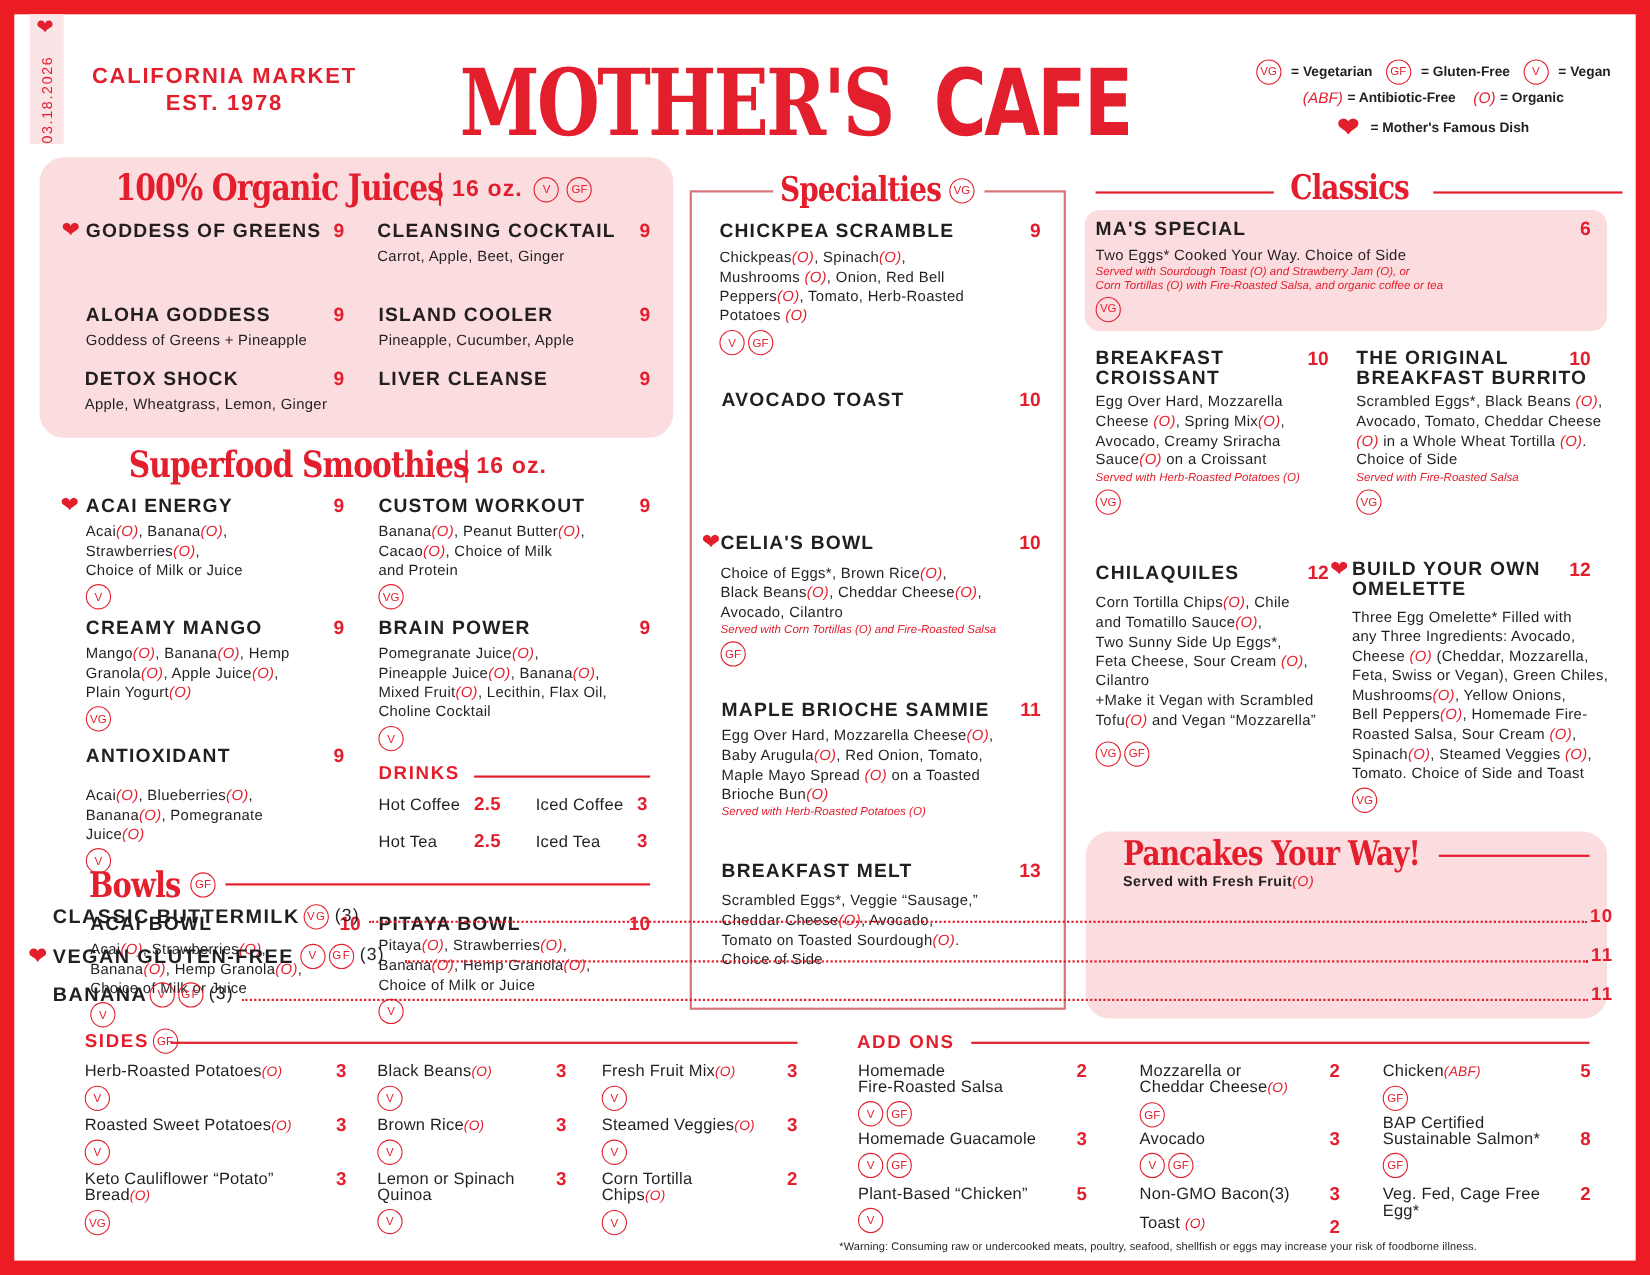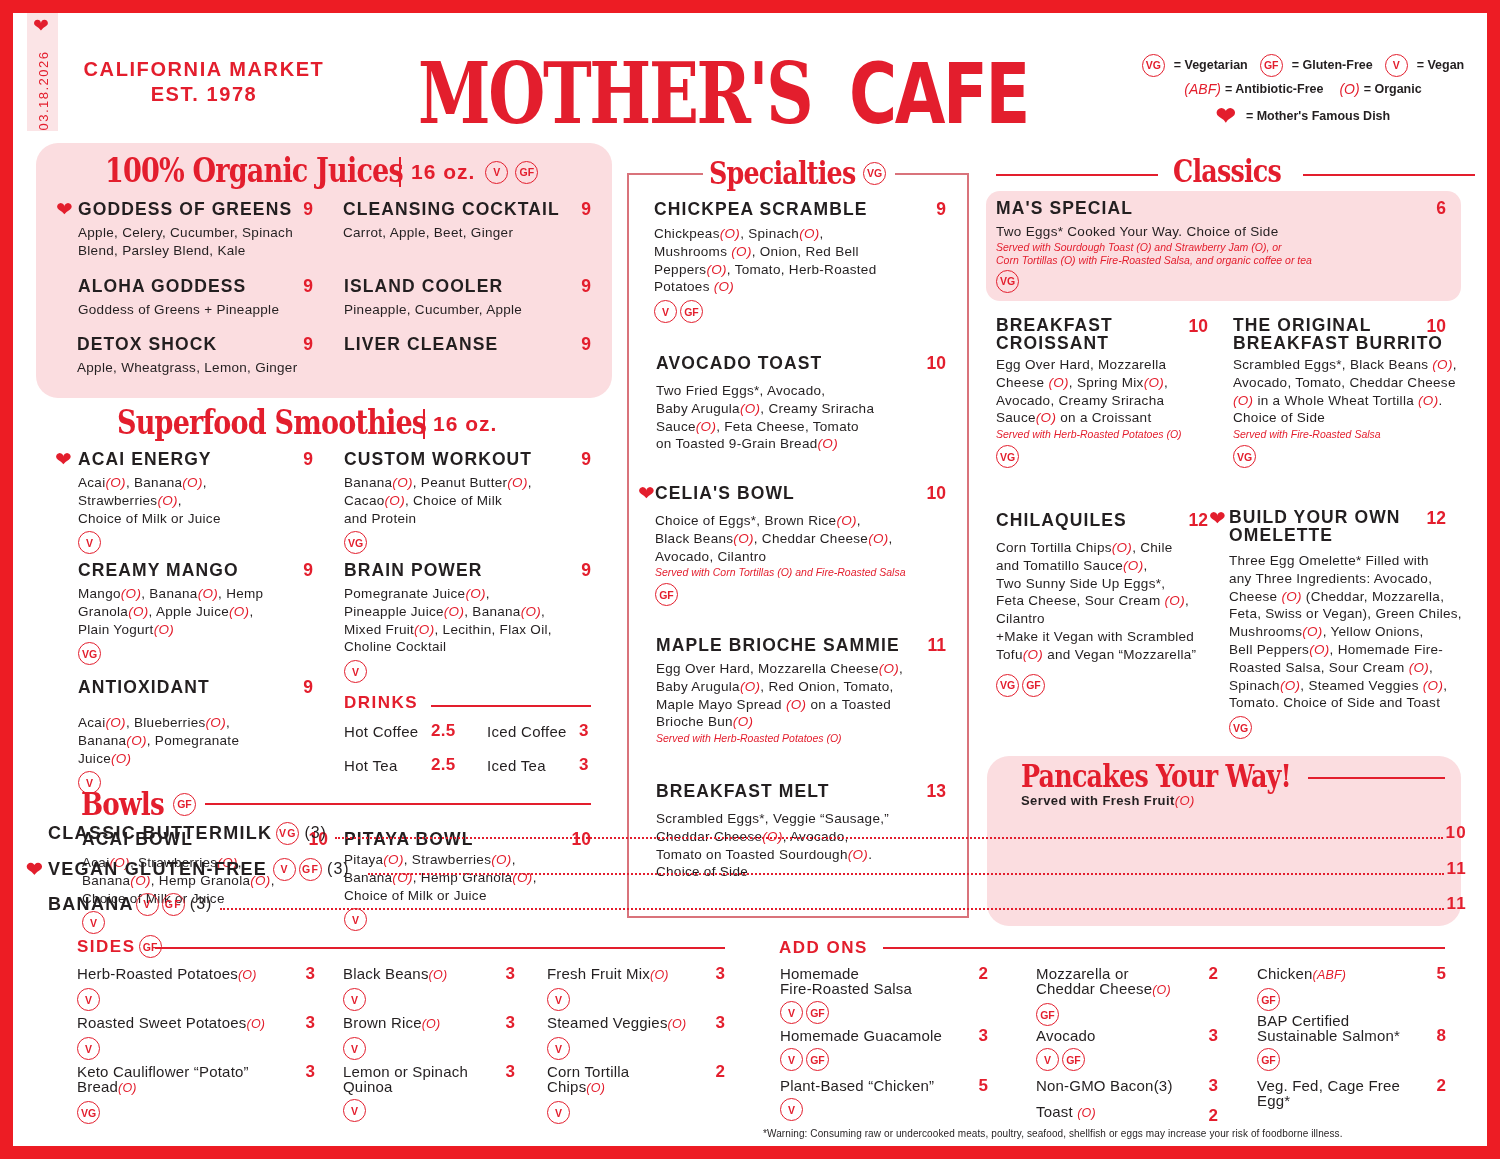--- a/index.html
+++ b/index.html
@@ -7,21 +7,21 @@
   body{font-family:"Liberation Sans",sans-serif;color:#231f20}
   .page{position:absolute;left:13px;top:13px;width:1474px;height:1133px;background:#fff}
   .abs{position:absolute}
   
   .serif-h{font-family:"DejaVu Serif","Liberation Serif",serif;font-weight:bold;color:#e31e2d;letter-spacing:-1px;transform:scaleX(0.82);transform-origin:left center;display:inline-block;white-space:nowrap}
   .iname{font-weight:bold;font-size:17.5px;letter-spacing:1.1px;color:#231f20;white-space:nowrap}
   .price{font-weight:bold;font-size:17.5px;color:#e31e2d;position:absolute;right:0;top:0}
   .desc{font-size:13.5px;line-height:17.8px;letter-spacing:.3px;color:#231f20}
   .o{color:#e31e2d;font-style:italic}
   .served{font-size:10.5px;font-style:italic;color:#e31e2d;line-height:13px;margin-top:1px}
-  .badge{display:inline-flex;align-items:center;justify-content:center;width:23px;height:23px;border:1.4px solid #e31e2d;border-radius:50%;color:#e31e2d;font-weight:bold;font-size:10.5px;margin-right:3px;vertical-align:middle;background:transparent}
+  .badge{display:inline-flex;align-items:center;justify-content:center;width:23px;height:23px;border:1.4px solid #e31e2d;border-radius:50%;color:#e31e2d;font-weight:normal;font-size:10.5px;margin-right:3px;vertical-align:middle;background:transparent}
   .badges{margin-top:4px;height:24px}
   .item{position:absolute}
   .heart{position:absolute;color:#e31e2d;font-size:20px;line-height:1}
   .pinkbox{position:absolute;background:#fbdde0;border-radius:22px}
   .line{position:absolute;height:1.5px;background:#e31e2d}
   .sect-small{font-weight:bold;font-size:17px;letter-spacing:1.5px;color:#e31e2d}
   .side-name{font-size:15px;letter-spacing:.2px;line-height:15px;color:#231f20}
   .side-o{font-size:12.5px;font-style:italic;color:#e31e2d}
   .side-price{position:absolute;right:0;top:-2px;font-weight:bold;font-size:17px;color:#e31e2d}
   .side .badges{margin-top:5px}
@@ -78,21 +78,20 @@
     <span style="width:2px;height:30px;background:#e31e2d;margin-right:6px"></span>
     <span style="color:#e31e2d;font-weight:bold;font-size:21px;letter-spacing:1px;margin-right:6px">16 oz.</span>
     <span class="badge">V</span>
     <span class="badge">GF</span>
   </div>
 
   <div class="item" style="left:65px;top:186px;width:235px">
     <span class="heart" style="left:-22px;top:0">❤</span>
     <div class="iname">GODDESS OF GREENS</div>
     <div class="price">9</div>
-    <div class="desc" style="margin-top:4px;width:225px">Apple, Celery, Cucumber, Spinach Blend, Parsley Blend, Kale</div>
   </div>
   <div class="item" style="left:330px;top:186px;width:248px">
     <div class="iname">CLEANSING COCKTAIL</div>
     <div class="price">9</div>
     <div class="desc" style="margin-top:4px">Carrot, Apple, Beet, Ginger</div>
   </div>
   <div class="item" style="left:65px;top:263px;width:235px">
     <div class="iname">ALOHA GODDESS</div>
     <div class="price">9</div>
     <div class="desc" style="margin-top:4px">Goddess of Greens + Pineapple</div>
@@ -219,26 +218,20 @@
       <span>Chickpeas</span><span class="o">(O)</span><span>, Spinach</span><span class="o">(O)</span><span>,</span><br>
       <span>Mushrooms </span><span class="o">(O)</span><span>, Onion, Red Bell</span><br>
       <span>Peppers</span><span class="o">(O)</span><span>, Tomato, Herb-Roasted</span><br>
       <span>Potatoes </span><span class="o">(O)</span>
     </div>
     <div class="badges"><span class="badge">V</span><span class="badge">GF</span></div>
   </div>
   <div class="item" style="left:643px;top:340px;width:290px">
     <div class="iname">AVOCADO TOAST</div>
     <div class="price">10</div>
-    <div class="desc" style="margin-top:8px">
-      <span>Two Fried Eggs*, Avocado,</span><br>
-      <span>Baby Arugula</span><span class="o">(O)</span><span>, Creamy Sriracha</span><br>
-      <span>Sauce</span><span class="o">(O)</span><span>, Feta Cheese, Tomato</span><br>
-      <span>on Toasted 9-Grain Bread</span><span class="o">(O)</span>
-    </div>
   </div>
   <div class="item" style="left:642px;top:470px;width:291px">
     <span class="heart" style="left:-17px;top:0">❤</span>
     <div class="iname">CELIA'S BOWL</div>
     <div class="price">10</div>
     <div class="desc" style="margin-top:8px">
       <span>Choice of Eggs*, Brown Rice</span><span class="o">(O)</span><span>,</span><br>
       <span>Black Beans</span><span class="o">(O)</span><span>, Cheddar Cheese</span><span class="o">(O)</span><span>,</span><br>
       <span>Avocado, Cilantro</span>
     </div>

